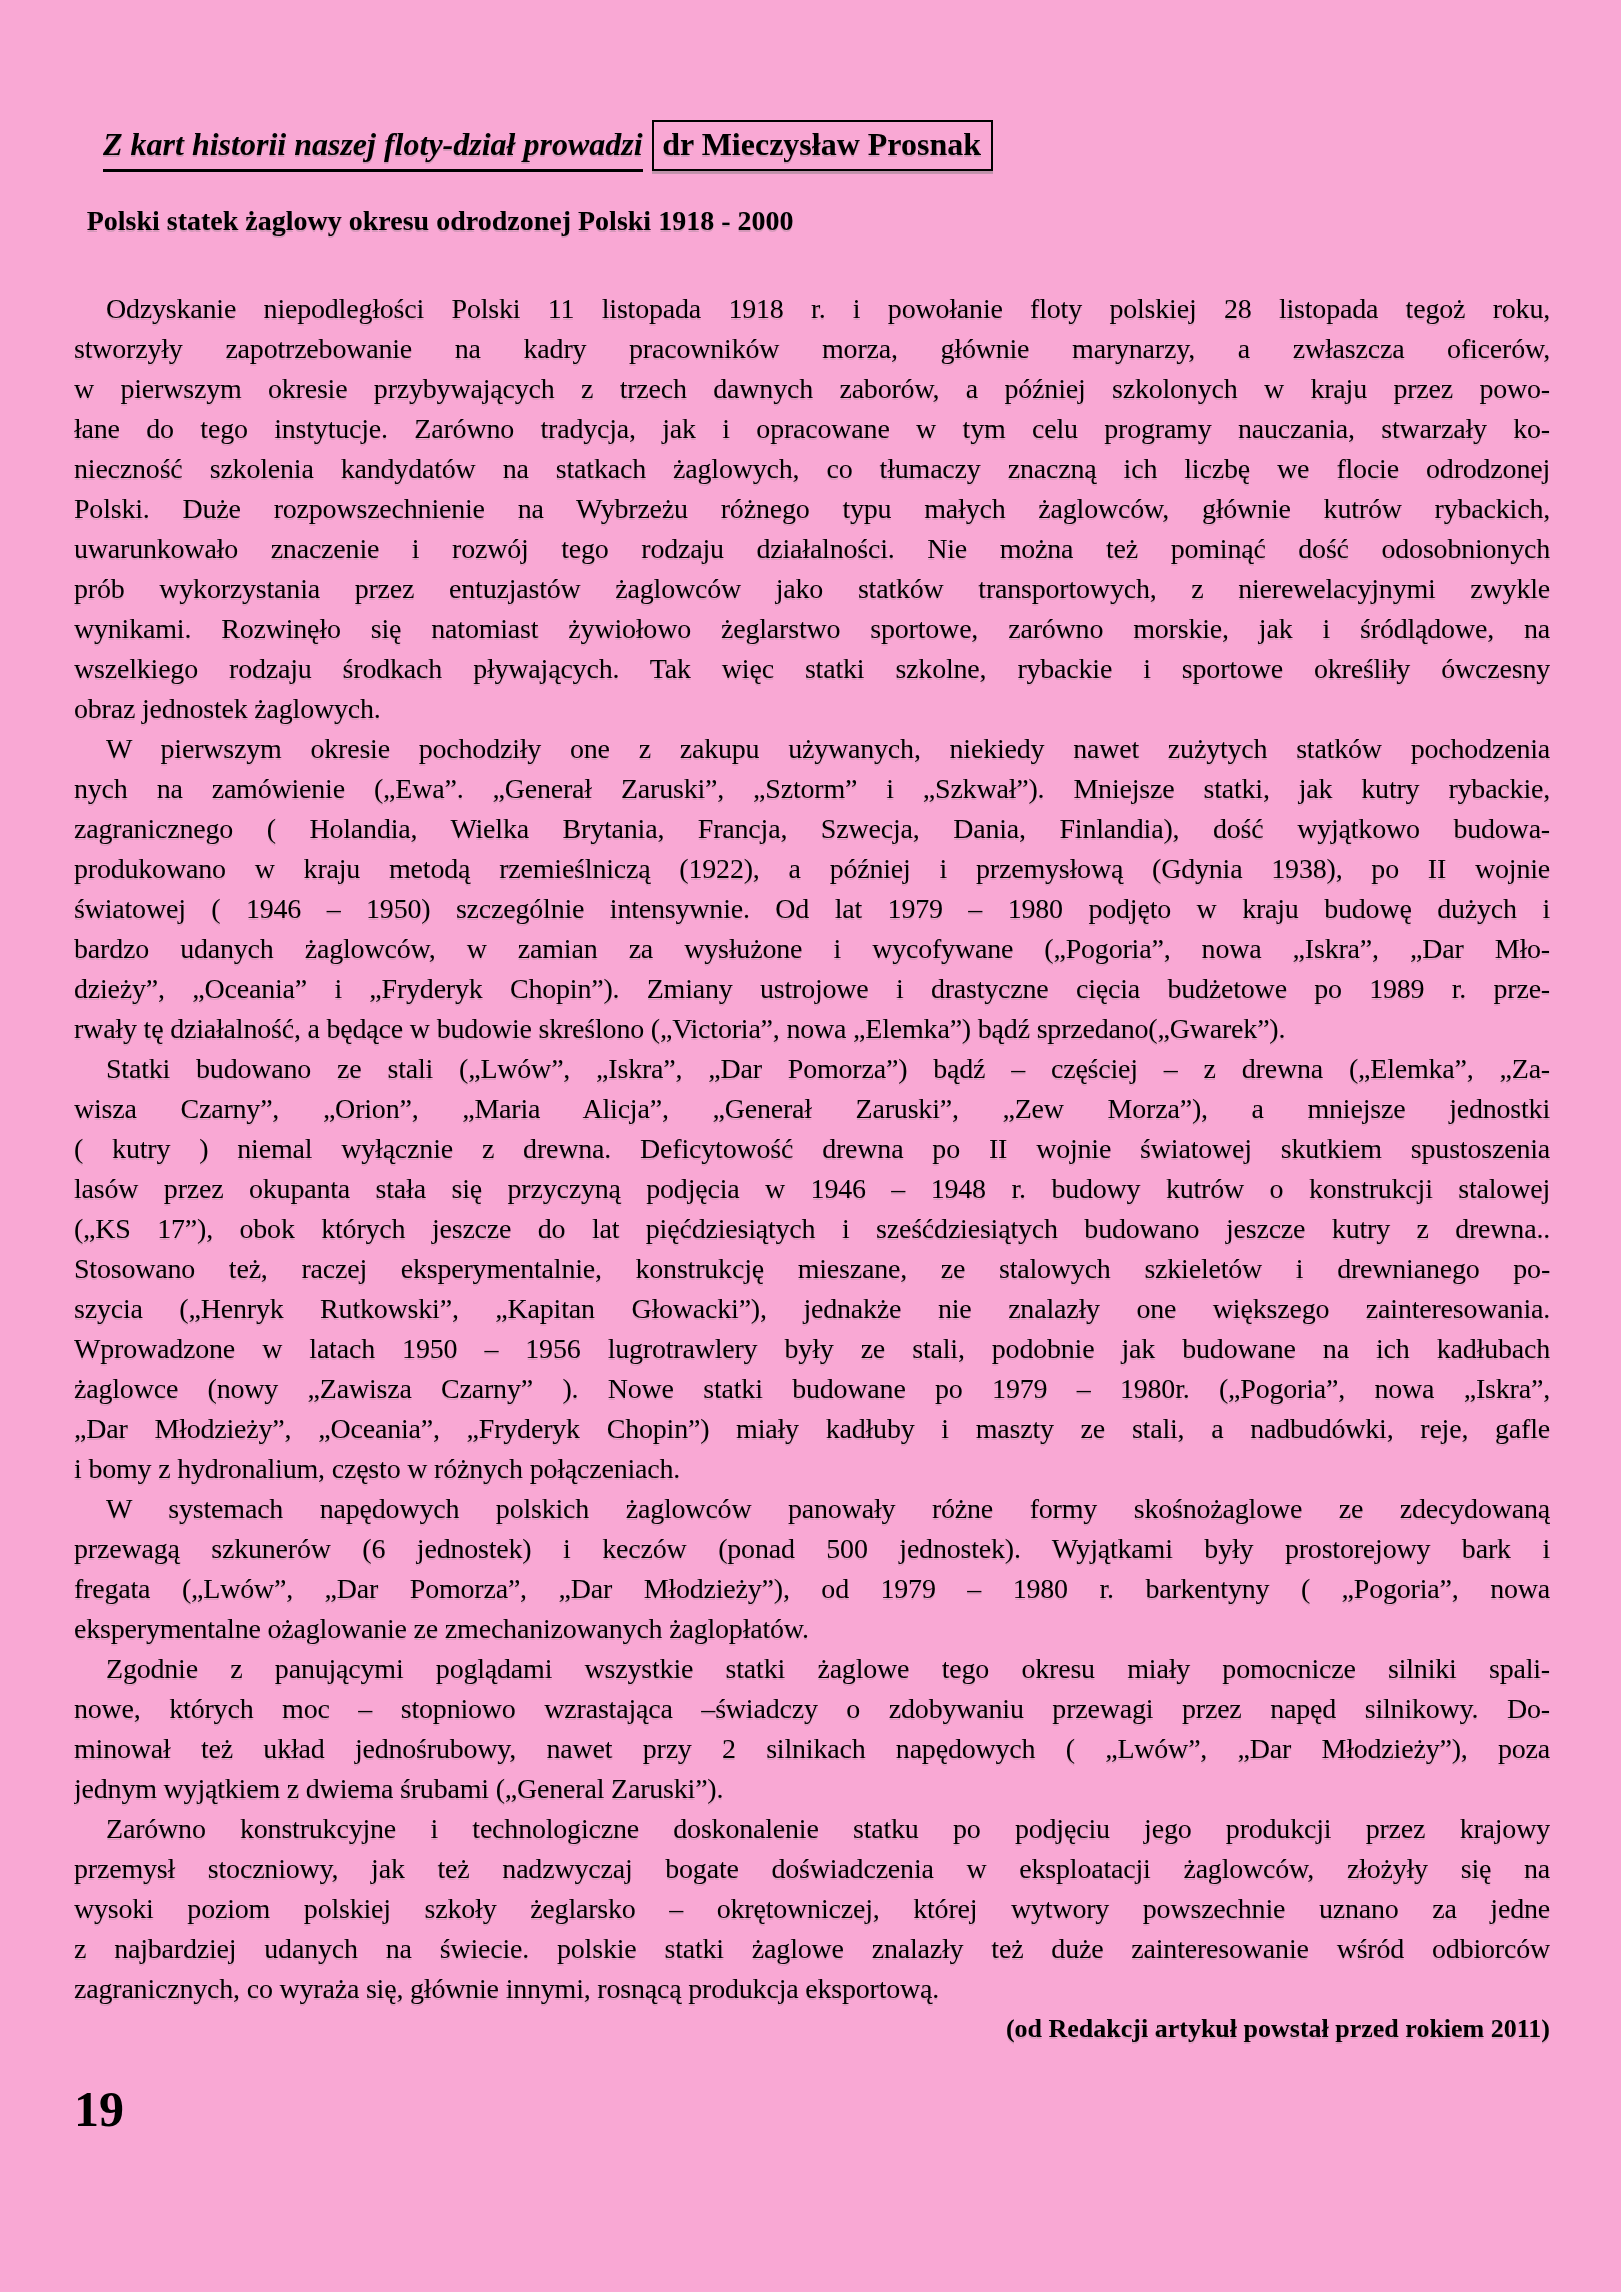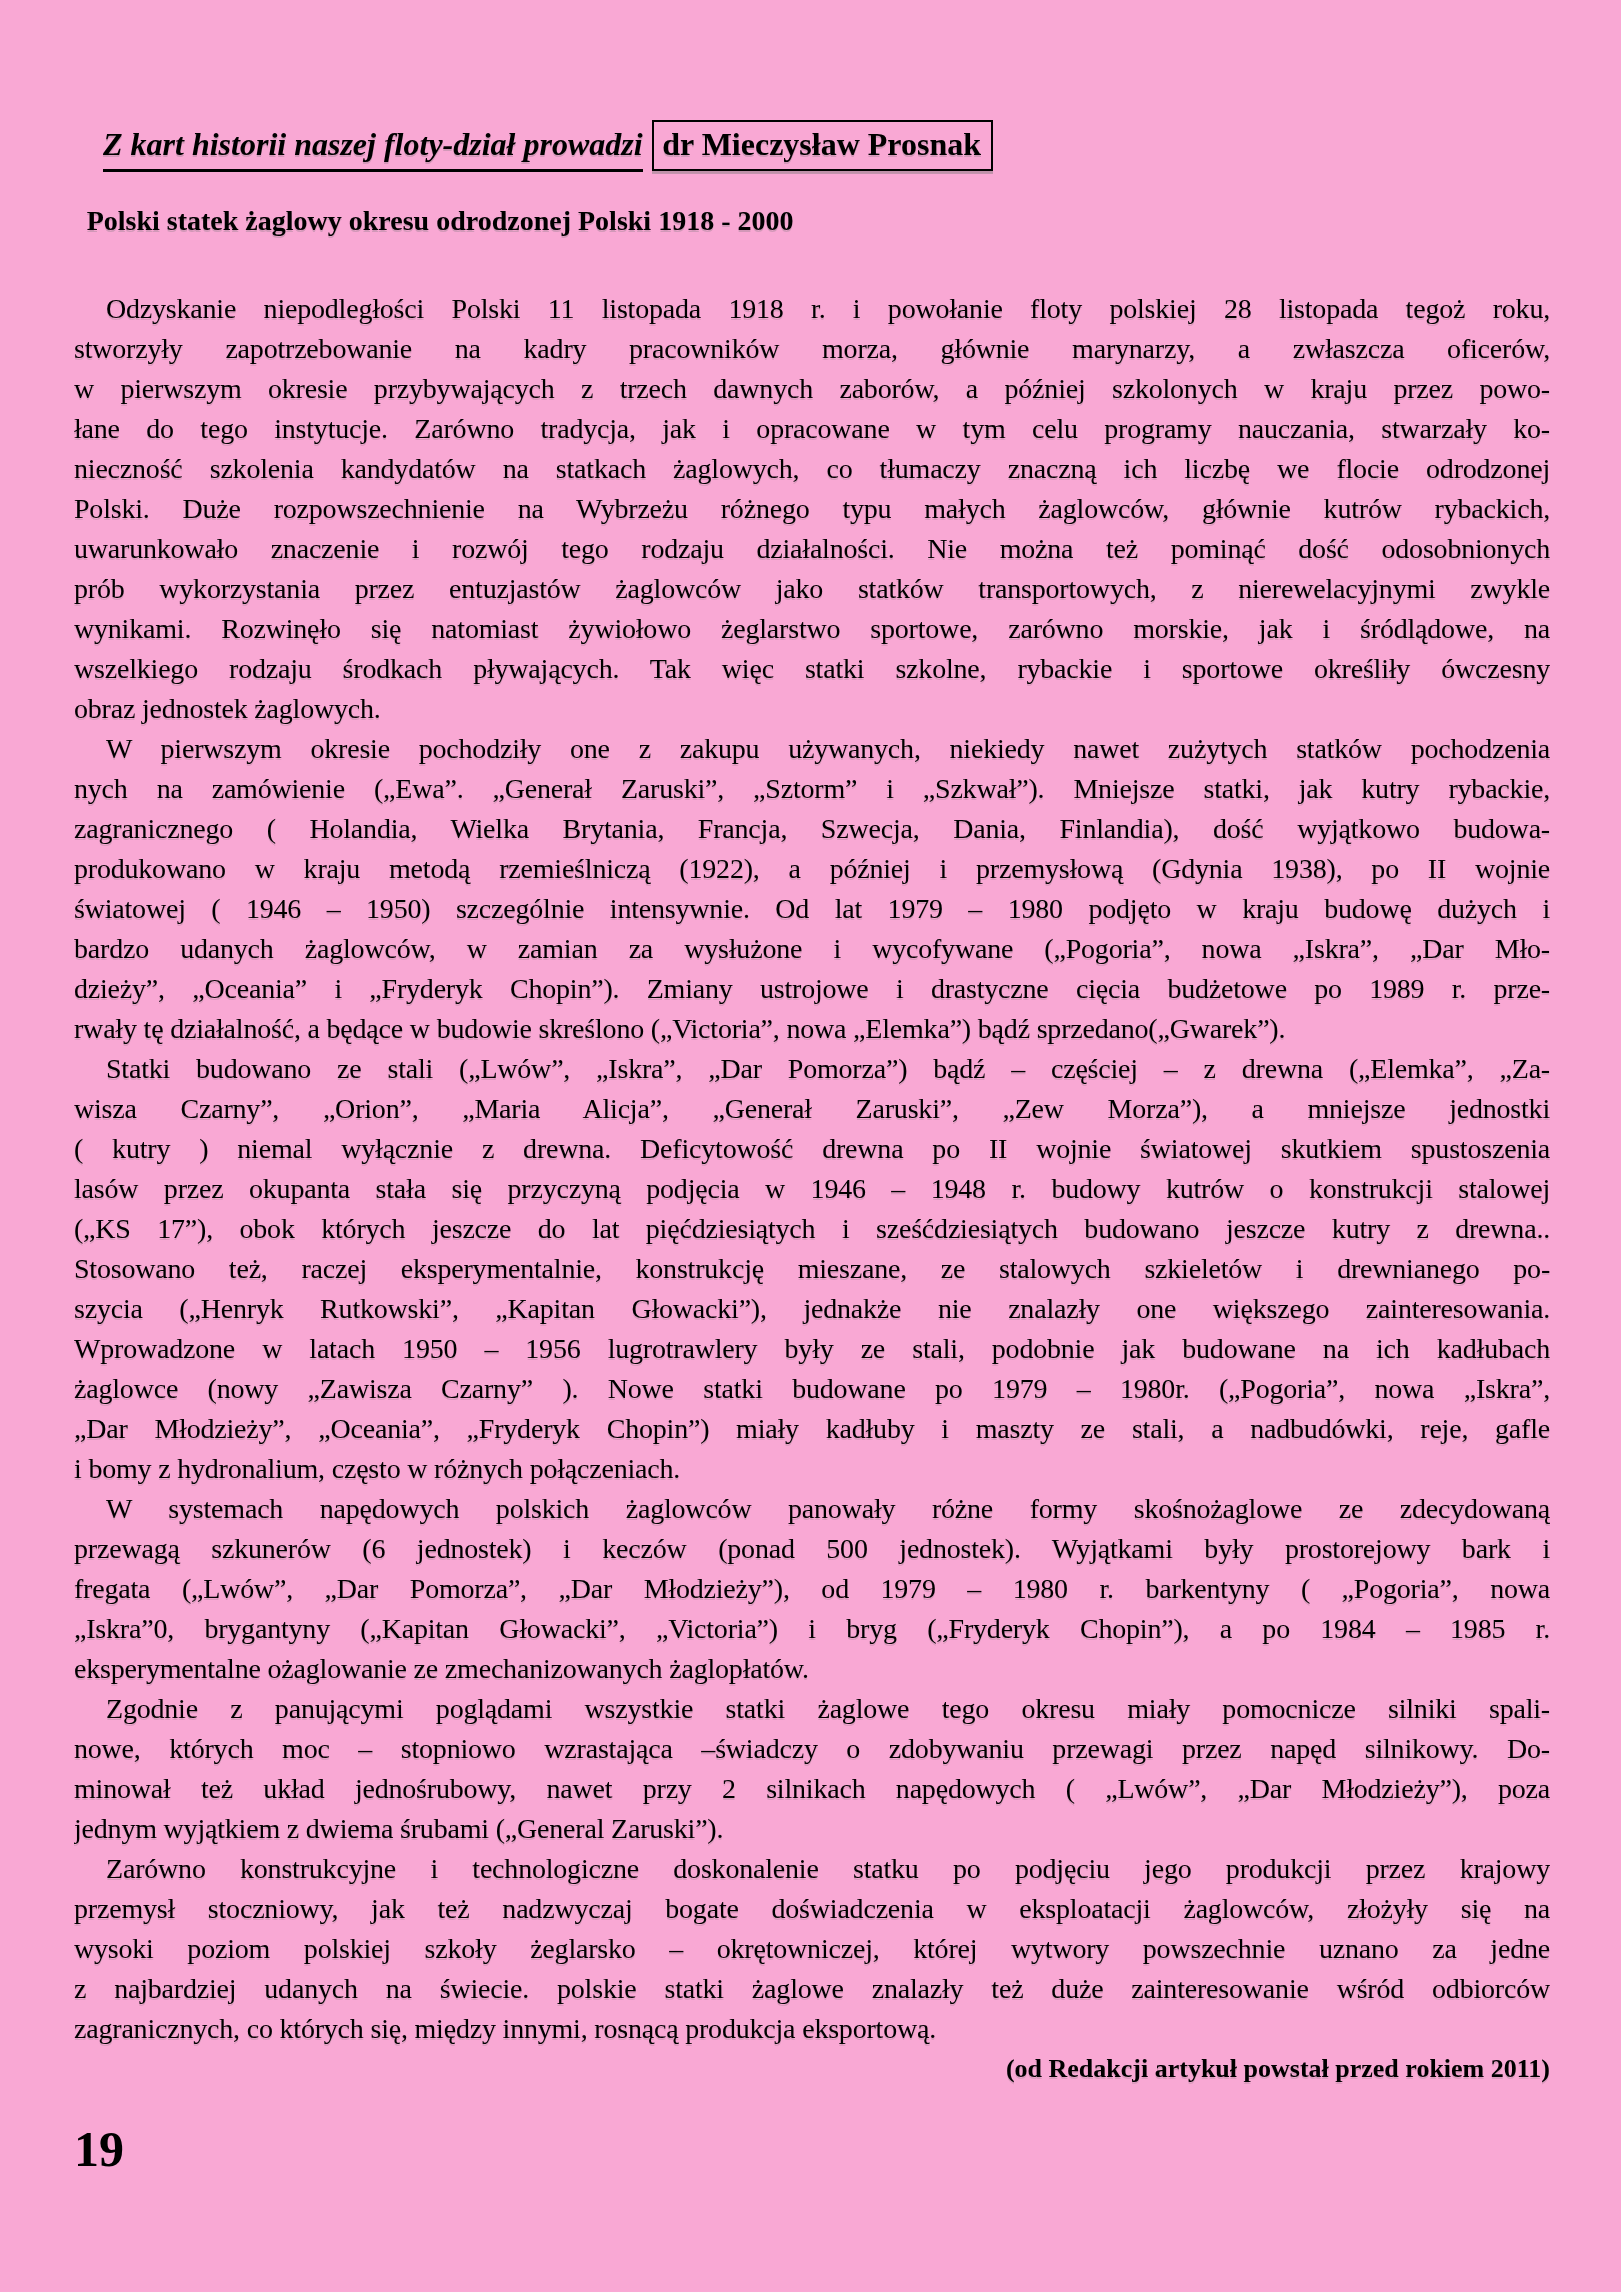--- a/index.html
+++ b/index.html
@@ -116,31 +116,30 @@
       <div class="line">(„KS 17”), obok których jeszcze do lat pięćdziesiątych i sześćdziesiątych budowano jeszcze kutry z drewna..</div>
       <div class="line">Stosowano też, raczej eksperymentalnie, konstrukcję mieszane, ze stalowych szkieletów i drewnianego po-</div>
       <div class="line">szycia („Henryk Rutkowski”, „Kapitan Głowacki”), jednakże nie znalazły one większego zainteresowania.</div>
       <div class="line">Wprowadzone w latach 1950 – 1956 lugrotrawlery były ze stali, podobnie jak budowane na ich kadłubach</div>
       <div class="line">żaglowce (nowy „Zawisza Czarny” ). Nowe statki budowane po 1979 – 1980r. („Pogoria”, nowa „Iskra”,</div>
       <div class="line">„Dar Młodzieży”, „Oceania”, „Fryderyk Chopin”) miały kadłuby i maszty ze stali, a nadbudówki, reje, gafle</div>
       <div class="line last">i bomy z hydronalium, często w różnych połączeniach.</div>
       <div class="line first">W systemach napędowych polskich żaglowców panowały różne formy skośnożaglowe ze zdecydowaną</div>
       <div class="line">przewagą szkunerów (6 jednostek) i keczów (ponad 500 jednostek). Wyjątkami były prostorejowy bark i</div>
       <div class="line">fregata („Lwów”, „Dar Pomorza”, „Dar Młodzieży”), od 1979 – 1980 r. barkentyny ( „Pogoria”, nowa</div>
-      <div class="line">„Iskra”0, brygantyny („Kapitan Głowacki”, „Victoria”) i bryg („Fryderyk Chopin”), a po 1984 – 1985 r.</div>
       <div class="line last">eksperymentalne ożaglowanie ze zmechanizowanych żaglopłatów.</div>
       <div class="line first">Zgodnie z panującymi poglądami wszystkie statki żaglowe tego okresu miały pomocnicze silniki spali-</div>
       <div class="line">nowe, których moc – stopniowo wzrastająca –świadczy o zdobywaniu przewagi przez napęd silnikowy. Do-</div>
       <div class="line">minował też układ jednośrubowy, nawet przy 2 silnikach napędowych ( „Lwów”, „Dar Młodzieży”), poza</div>
       <div class="line last">jednym wyjątkiem z dwiema śrubami („General Zaruski”).</div>
       <div class="line first">Zarówno konstrukcyjne i technologiczne doskonalenie statku po podjęciu jego produkcji przez krajowy</div>
       <div class="line">przemysł stoczniowy, jak też nadzwyczaj bogate doświadczenia w eksploatacji żaglowców, złożyły się na</div>
       <div class="line">wysoki poziom polskiej szkoły żeglarsko – okrętowniczej, której wytwory powszechnie uznano za jedne</div>
       <div class="line">z najbardziej udanych na świecie. polskie statki żaglowe znalazły też duże zainteresowanie wśród odbiorców</div>
-      <div class="line last">zagranicznych, co których się, między innymi, rosnącą produkcja eksportową.</div>
+      <div class="line last">zagranicznych, co wyraża się, głównie innymi, rosnącą produkcja eksportową.</div>
     </div>
 
   <div class="note">(od Redakcji artykuł powstał przed rokiem 2011)</div>
 
   <div class="pageno">19</div>
 
 </div>
 
 
 </body></html>

